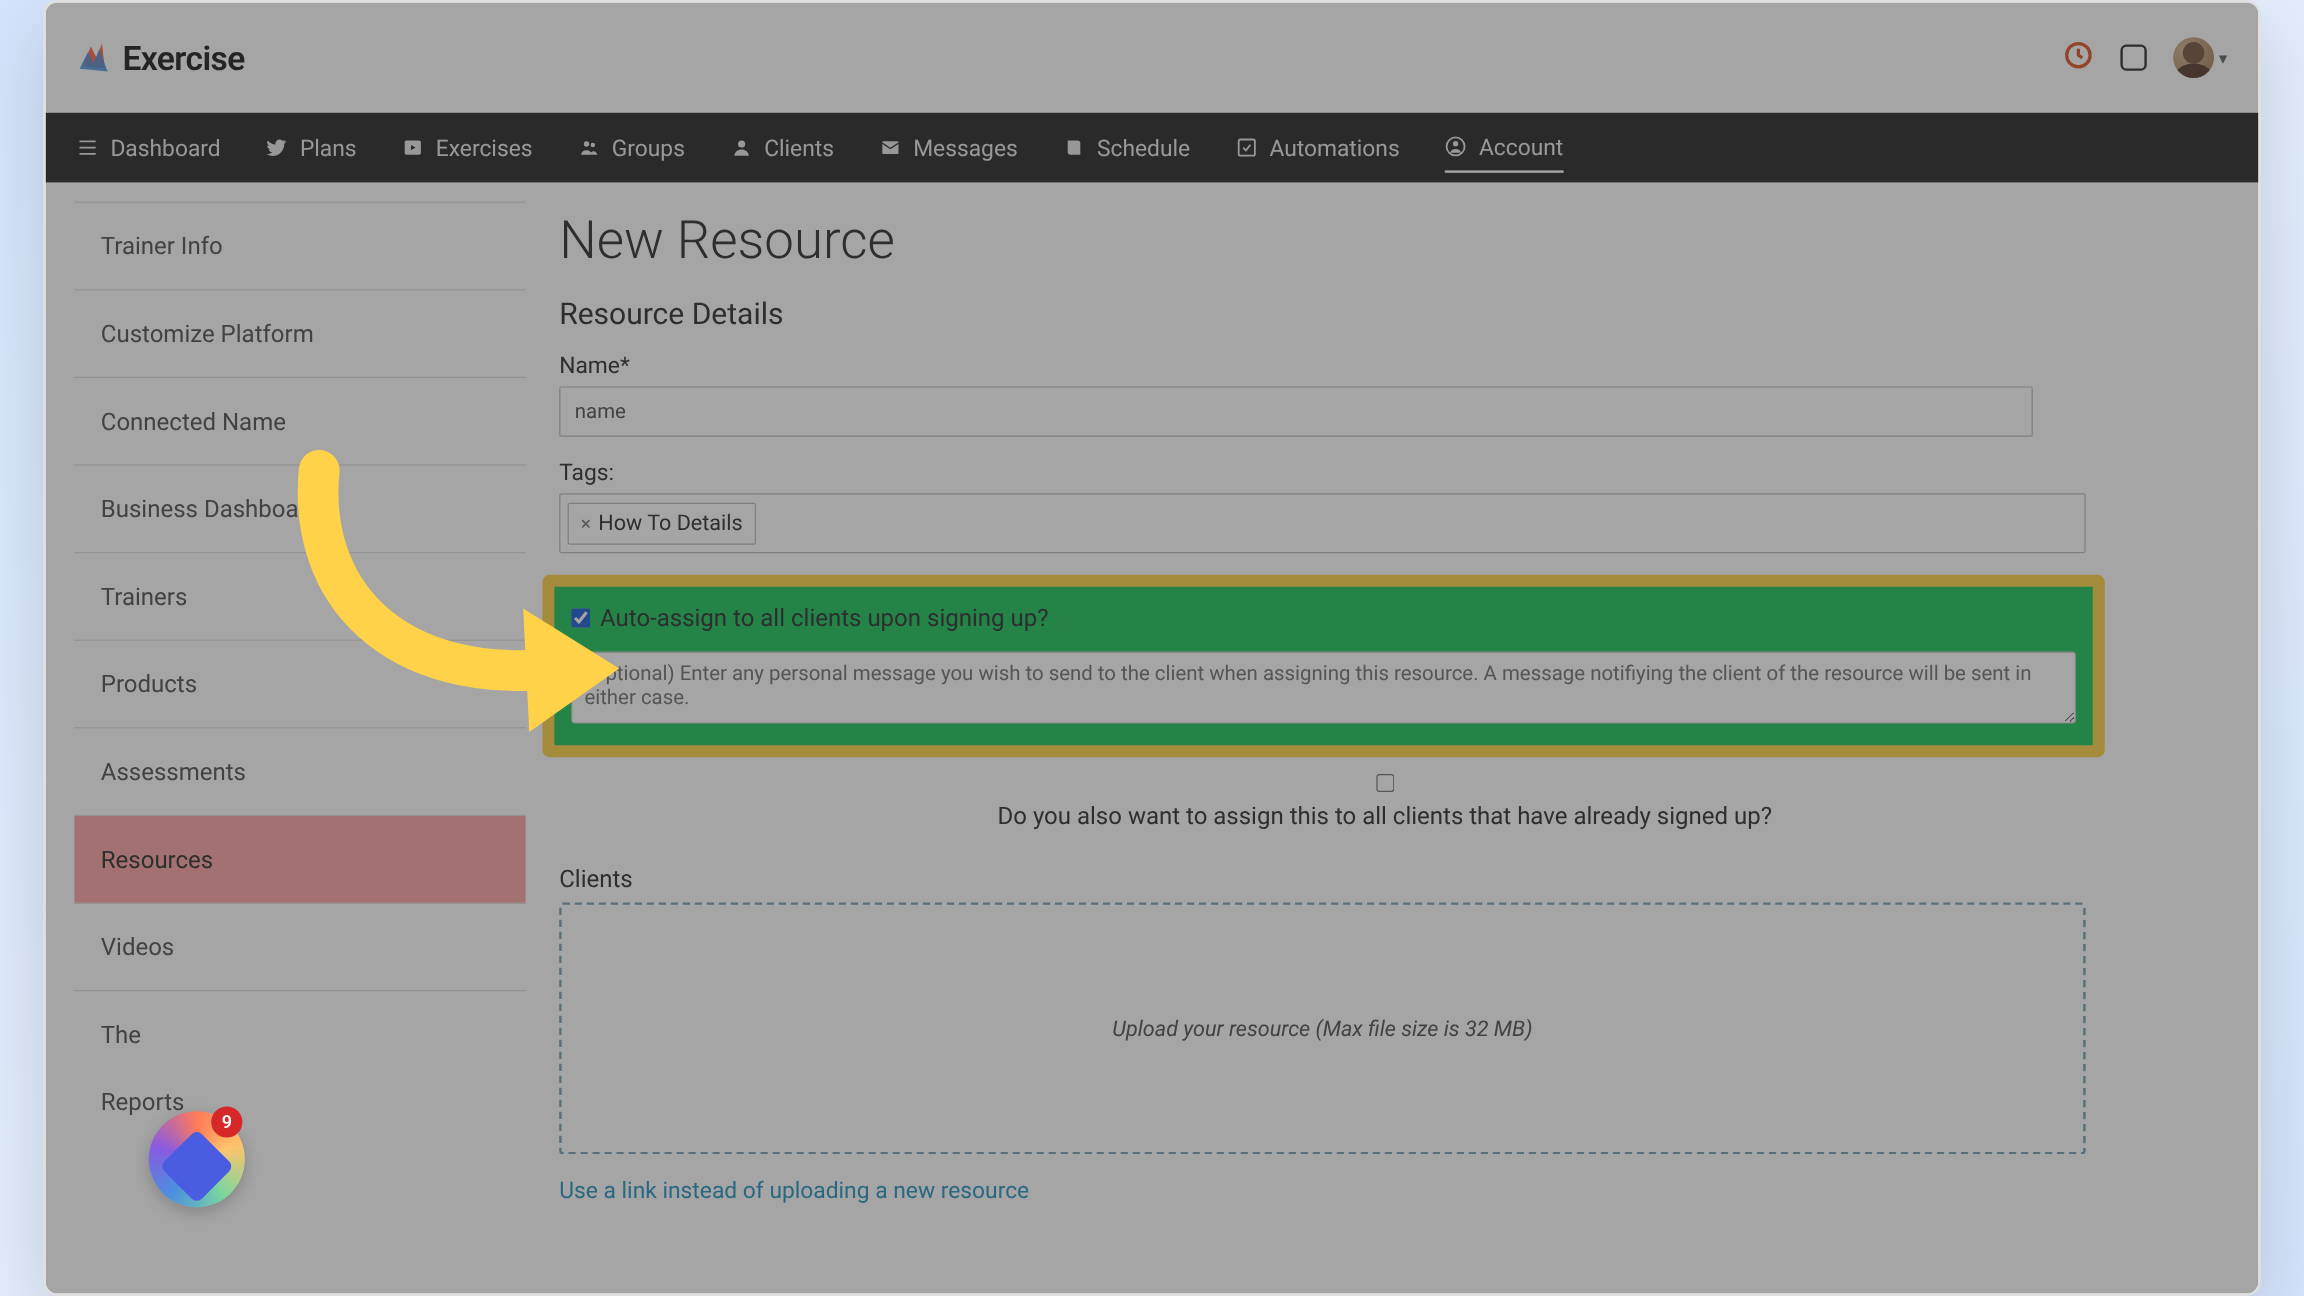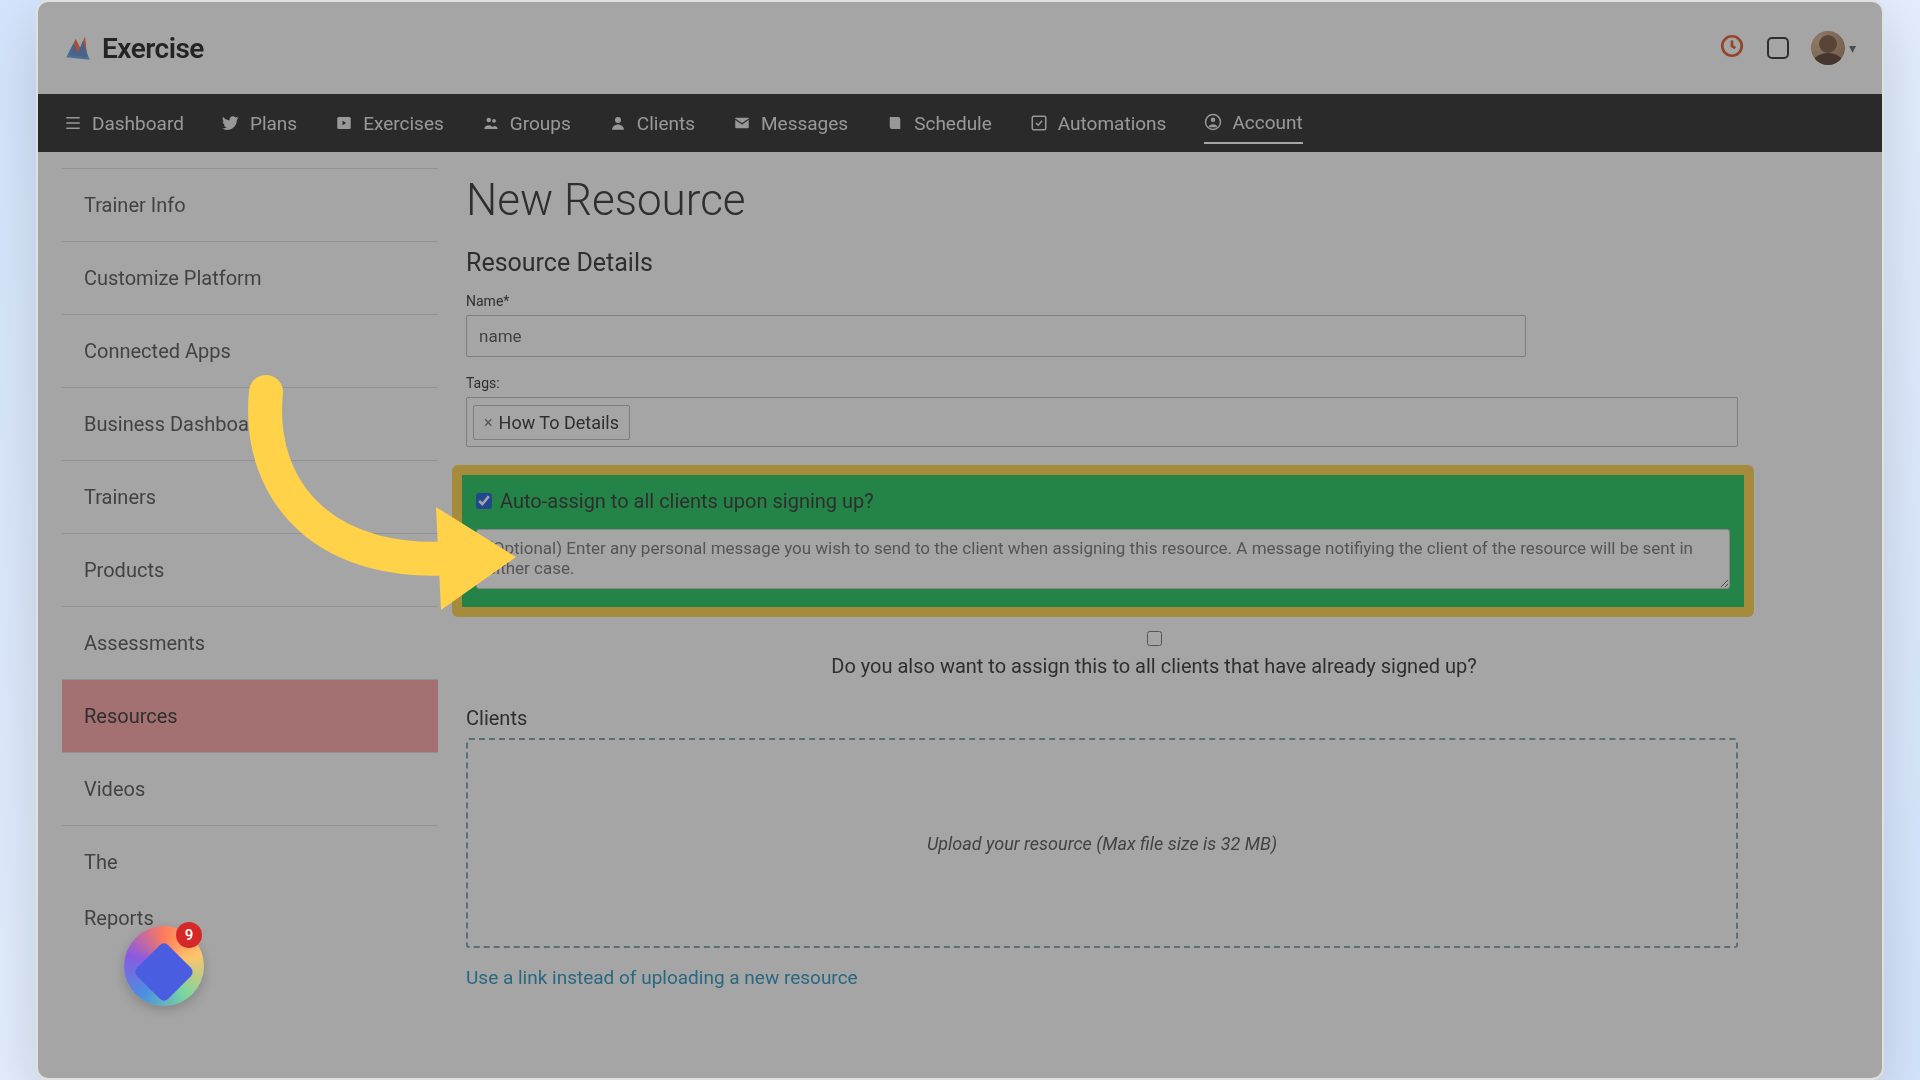--- a/index.html
+++ b/index.html
@@ -31,22 +31,22 @@
 
 .body { display:flex; height:calc(100% - 138px); position:relative; z-index:5; }
 .sidebar { width:400px; padding:16px 0 0 24px; }
 .side-item { padding:24px 22px; font-size:20px; color:#555; border-bottom:1px solid #e0e0e0; cursor:pointer; }
 .side-item:first-child { border-top:1px solid #e0e0e0; }
 .side-item.active { background:#fca5a5; color:#333; }
 
 .main { flex:1; padding:22px 40px 0 28px; overflow-y:auto; }
 .page-title { font-size:44px; font-weight:300; color:#333; margin-bottom:22px; }
 .section-title { font-size:25px; font-weight:400; color:#333; margin-bottom:16px; }
-.field-label { font-size:14px; color:#333; margin-bottom:6px; display:block; }
-.text-input { width:1060px; height:42px; border:1px solid #bbb; border-radius:2px; padding:0 12px; font-size:17px; color:#555; background:#fff; }
+.field-label { font-size:19px; color:#333; margin-bottom:6px; display:block; }
+.text-input { width:1228px; height:42px; border:1px solid #bbb; border-radius:2px; padding:0 12px; font-size:17px; color:#555; background:#fff; }
 .tags-box { width:1272px; min-height:50px; border:1px solid #bbb; border-radius:2px; padding:6px; display:flex; align-items:center; background:#fff; }
 .tag-chip { border:1px solid #bbb; border-radius:2px; padding:6px 10px; font-size:18px; color:#333; display:flex; align-items:center; gap:6px; }
 .tag-x { font-size:16px; color:#777; cursor:pointer; }
 
 .highlight-panel { width:1302px; margin-left:-14px; background:#22c55e; border:10px solid #ffd24a; border-radius:6px; padding:14px 14px 14px 14px; margin-top:18px; position:relative; z-index:50; }
 .check-row { display:flex; align-items:center; gap:8px; margin-bottom:16px; }
 .check-row input[type=checkbox] { width:16px; height:16px; accent-color:#1e5fd6; }
 .check-row label { font-size:20px; color:#333; }
 .msg-area { width:100%; height:60px; border:1px solid #ccc; border-radius:3px; padding:8px 10px; font-size:17px; color:#888; resize:vertical; font-family:inherit; }
 
@@ -179,21 +179,21 @@
           </svg>
         </span>
         <span>Account</span>
       </div>
   </div>
 
   <div class="body">
     <div class="sidebar">
       <div class="side-item">Trainer Info</div>
       <div class="side-item">Customize Platform</div>
-      <div class="side-item">Connected Apps</div>
+      <div class="side-item">Connected Name</div>
       <div class="side-item">Business Dashboard</div>
       <div class="side-item">Trainers</div>
       <div class="side-item">Products</div>
       <div class="side-item">Assessments</div>
       <div class="side-item active">Resources</div>
       <div class="side-item">Videos</div>
       <div class="side-item" style="border-bottom:none">The</div>
       <div class="side-item" style="border:none;padding-top:8px">Reports</div>
     </div>
 

